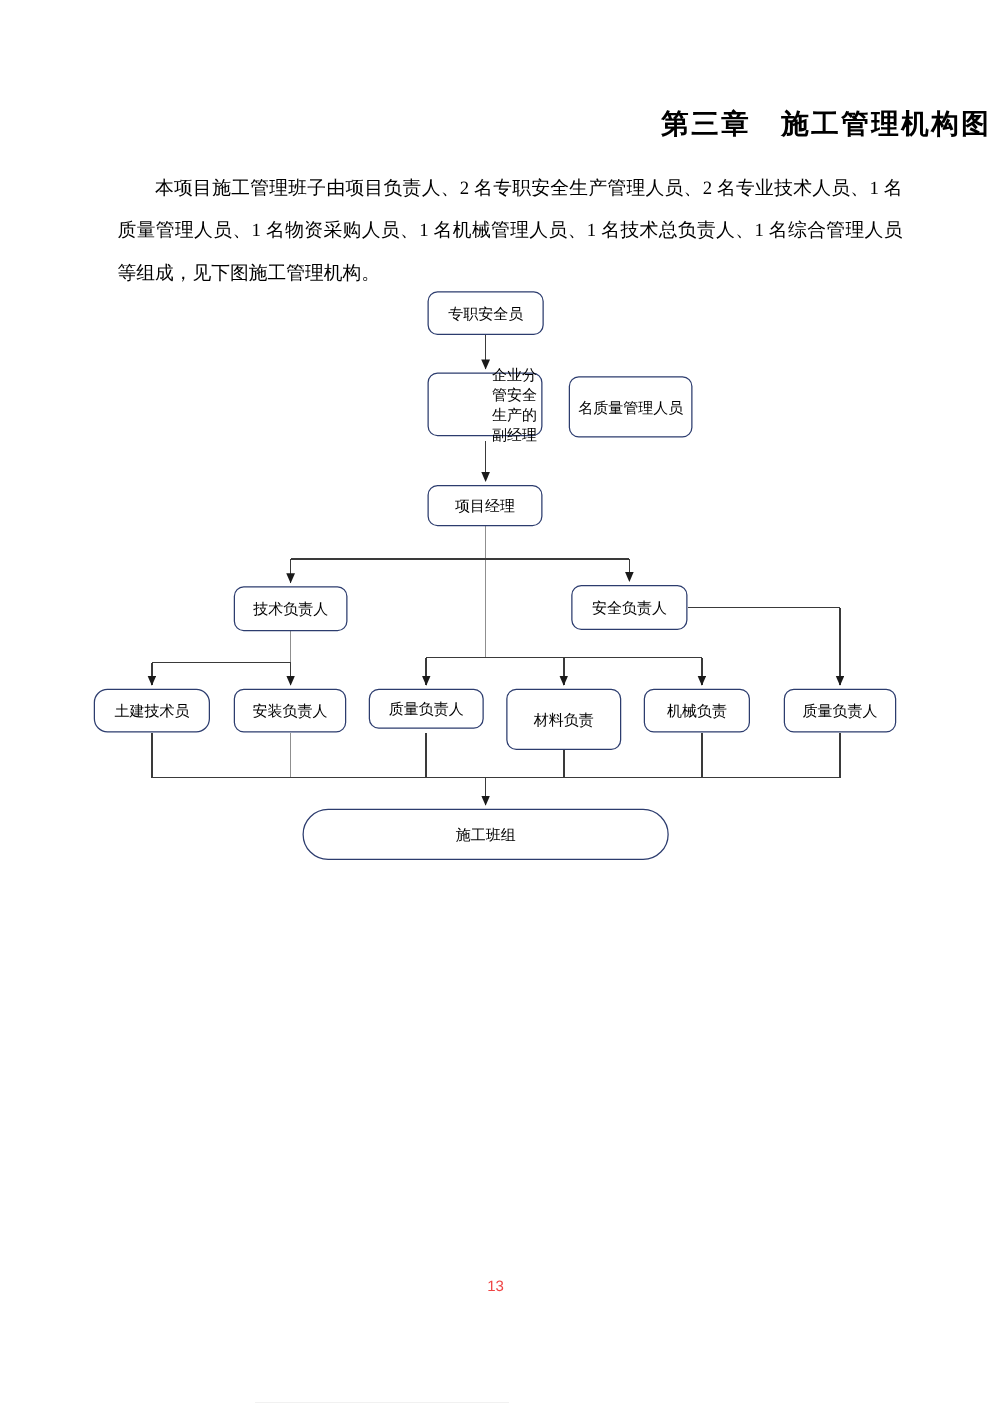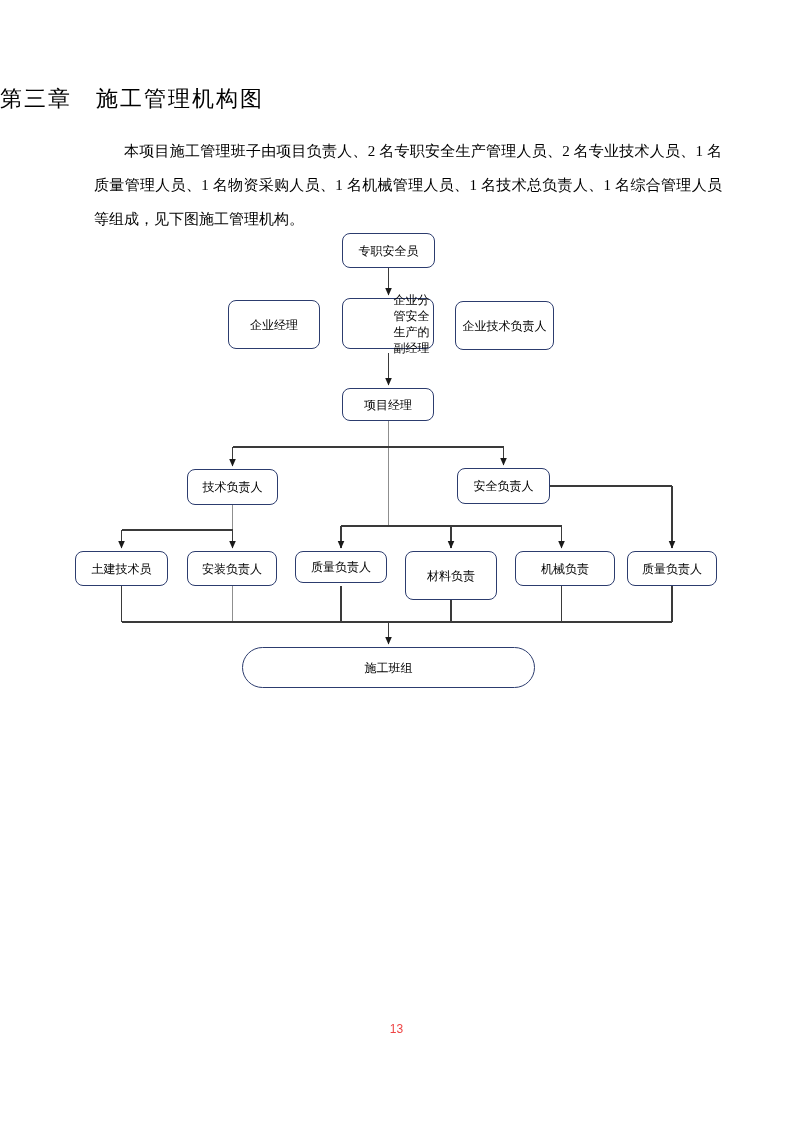--- a/index.html
+++ b/index.html
@@ -10,22 +10,22 @@
     --page-bg:#ffffff;
   }
   html,body{margin:0;padding:0;background:#e8e8e8;}
   .page{
     position:relative;width:793px;height:1122px;background:var(--page-bg);
     margin:0 auto;overflow:hidden;
     font-family:"Liberation Serif","DejaVu Serif",serif;color:var(--text);
   }
   .title{
     position:absolute;left:0;right:0;top:84px;margin:0;
-    text-align:left;font-family:"Liberation Sans","DejaVu Sans",sans-serif;
-    font-weight:400;font-size:22px;letter-spacing:2px;color:var(--text);
+    text-align:right;font-family:"Liberation Sans","DejaVu Sans",sans-serif;
+    font-weight:700;font-size:22px;letter-spacing:2px;color:var(--text);
   }
   .body-text{
     position:absolute;left:84px;top:124px;width:628px;margin:10px;
     font-size:15px;line-height:34px;text-align:justify;text-justify:inter-ideograph;
     text-indent:30px;color:var(--text);
   }
   .chart{position:absolute;left:0;top:0;width:793px;height:1122px;}
   .chart svg{position:absolute;left:0;top:0;pointer-events:none;}
   .edge{shape-rendering:crispEdges;fill:none;}
   .edge-dark{stroke:var(--line-dark);stroke-width:1.3;}
@@ -87,31 +87,30 @@
       <line class="edge edge-gray" x1="232.5" y1="586" x2="232.5" y2="622"></line>
       <line class="edge edge-dark" x1="341" y1="586" x2="341" y2="622"></line>
       <line class="edge edge-dark" x1="451" y1="586" x2="451" y2="622"></line>
       <line class="edge edge-dark" x1="561.5" y1="586" x2="561.5" y2="622"></line>
       <line class="edge edge-dark" x1="672" y1="586" x2="672" y2="622"></line>
       <line class="edge edge-dark" x1="121.5" y1="622" x2="672" y2="622"></line>
       <line class="edge edge-dark" x1="388.5" y1="622" x2="388.5" y2="644" marker-end="url(#arrow)"></line>
     </svg>
 
     <div class="node" style="left:342px;top:233px;width:93px;height:35px;">专职安全员</div>
-    <div class="node" style="left:228px;top:300px;width:92px;height:49px;">企业经理</div>
     <div class="node" style="left:342px;top:298px;width:92px;height:51px;padding-left:48px;">企业分管安全生产的副经理</div>
-    <div class="node" style="left:455px;top:301px;width:99px;height:49px;">企业技术负责人</div>
+    <div class="node" style="left:455px;top:301px;width:99px;height:49px;">名质量管理人员</div>
     <div class="node" style="left:342px;top:388px;width:92px;height:33px;">项目经理</div>
     <div class="node" style="left:187px;top:469px;width:91px;height:36px;">技术负责人</div>
     <div class="node" style="left:457px;top:468px;width:93px;height:36px;">安全负责人</div>
-    <div class="node" style="left:75px;top:551px;width:93px;height:35px;">土建技术员</div>
+    <div class="node" style="left:75px;top:551px;width:93px;height:35px;border-radius:11px;">土建技术员</div>
     <div class="node" style="left:187px;top:551px;width:90px;height:35px;">安装负责人</div>
     <div class="node" style="left:295px;top:551px;width:92px;height:32px;">质量负责人</div>
     <div class="node" style="left:405px;top:551px;width:92px;height:49px;">材料负责</div>
-    <div class="node" style="left:515px;top:551px;width:100px;height:35px;">机械负责</div>
+    <div class="node" style="left:515px;top:551px;width:85px;height:35px;">机械负责</div>
     <div class="node" style="left:627px;top:551px;width:90px;height:35px;">质量负责人</div>
     <div class="node pill" style="left:242px;top:647px;width:293px;height:41px;">施工班组</div>
 
   </div>
 
   <div class="page-number">13</div>
 
 </div>
 
 </body></html>

